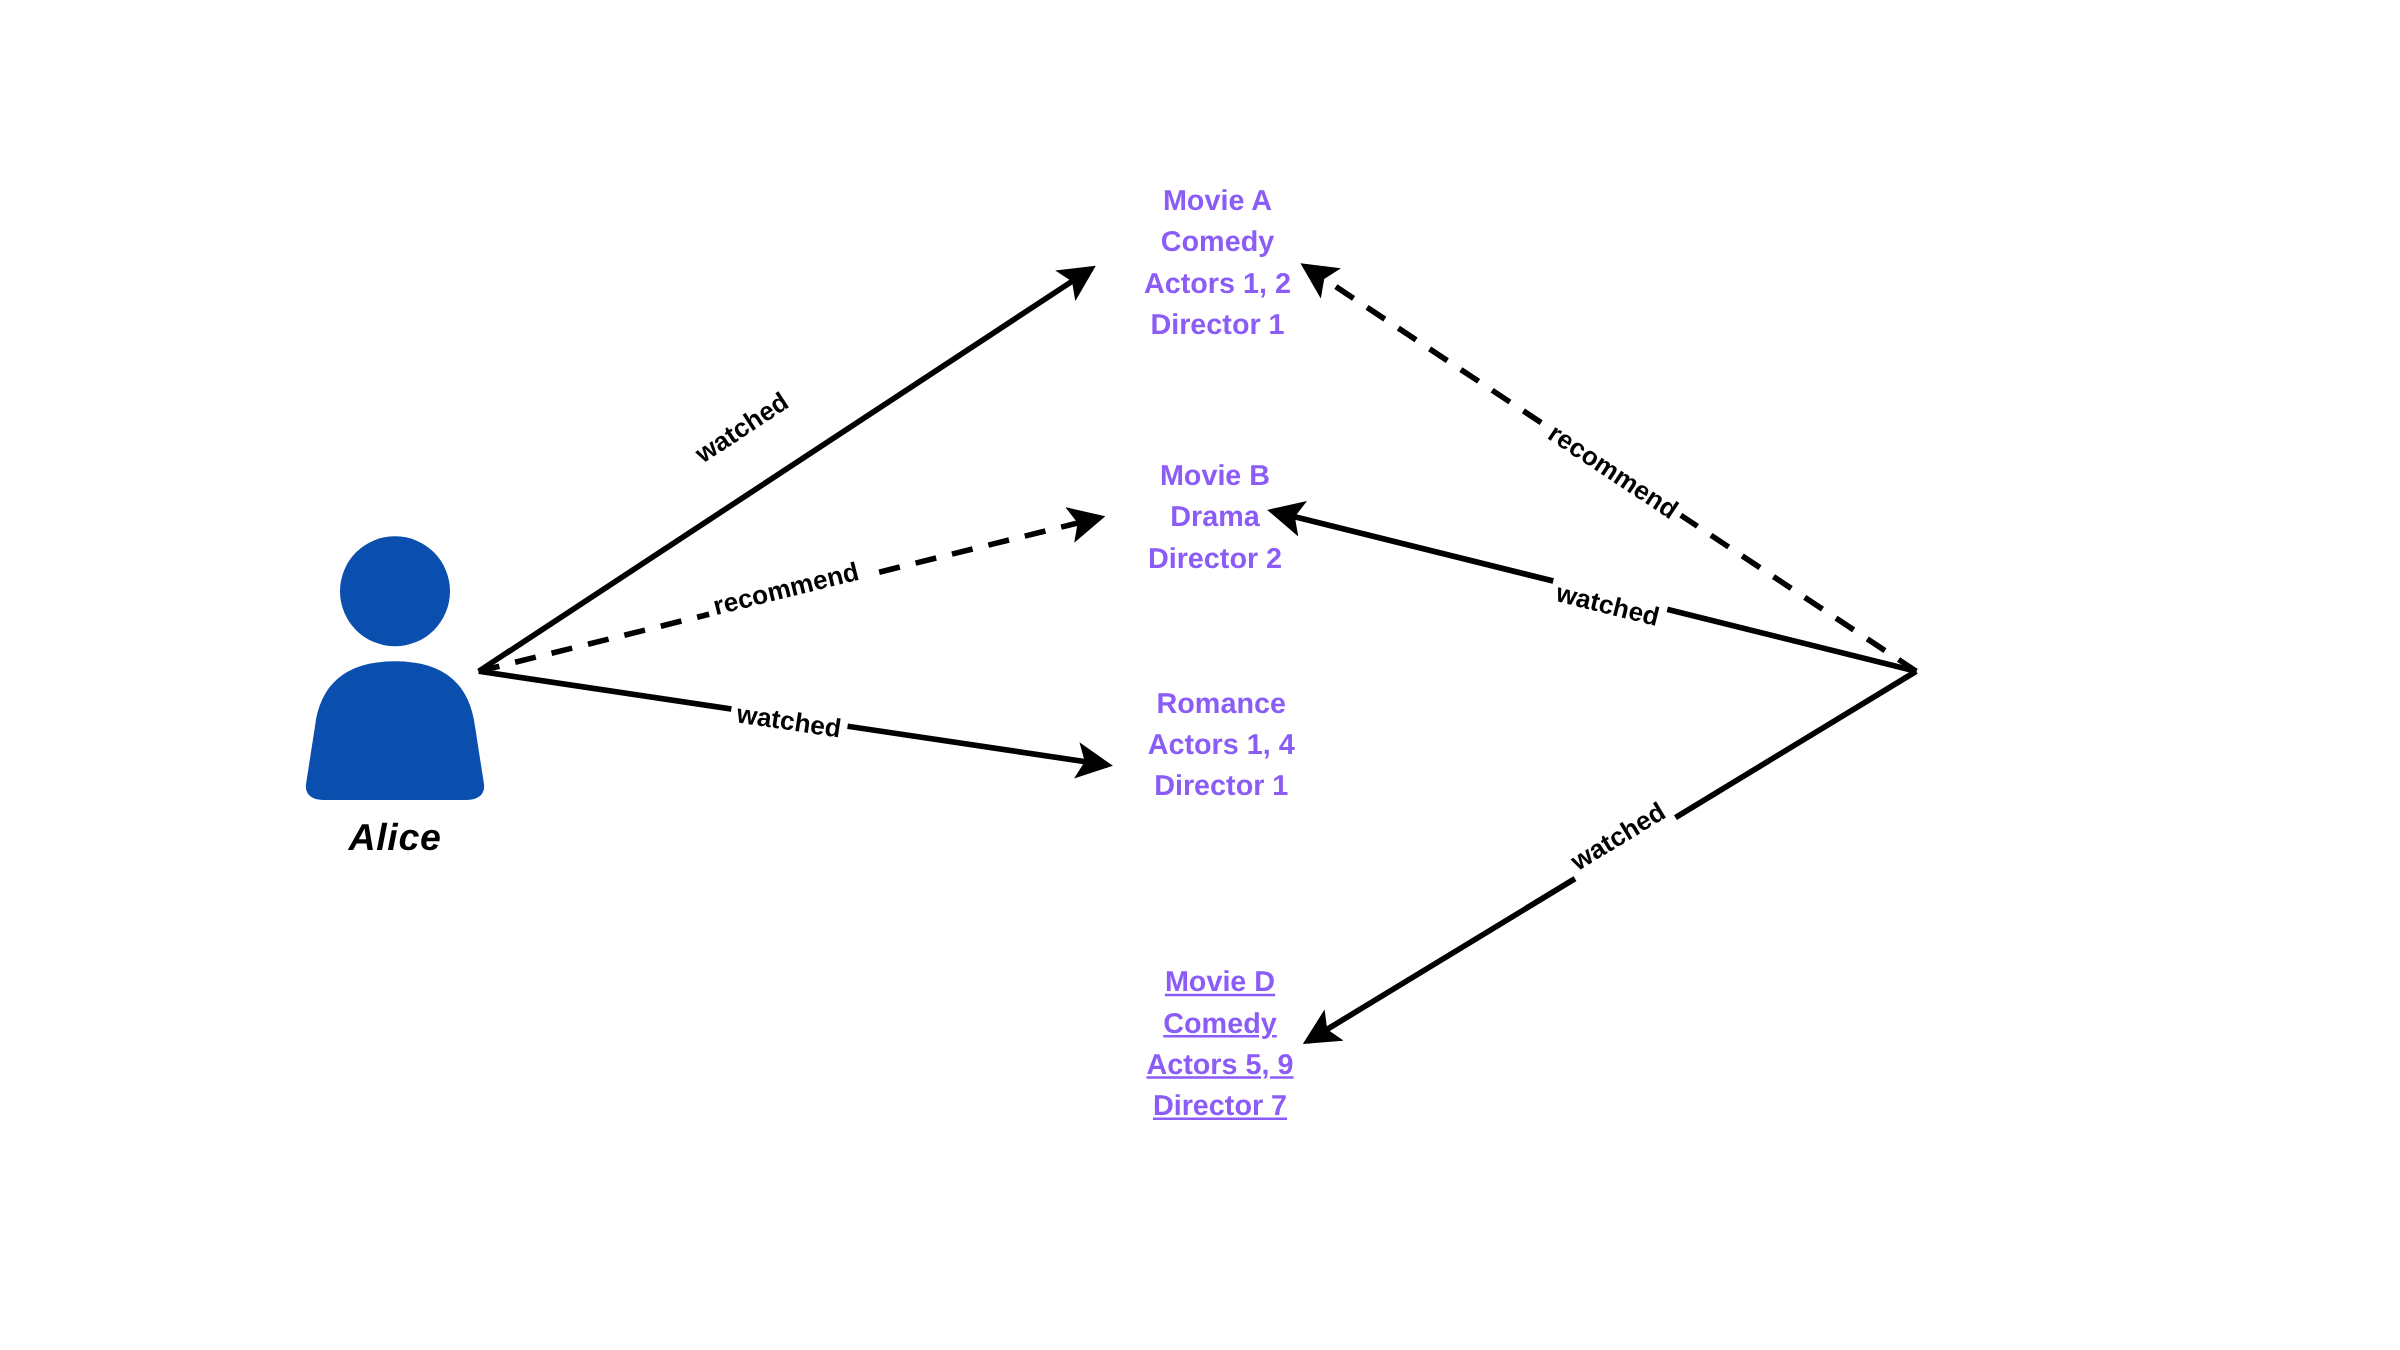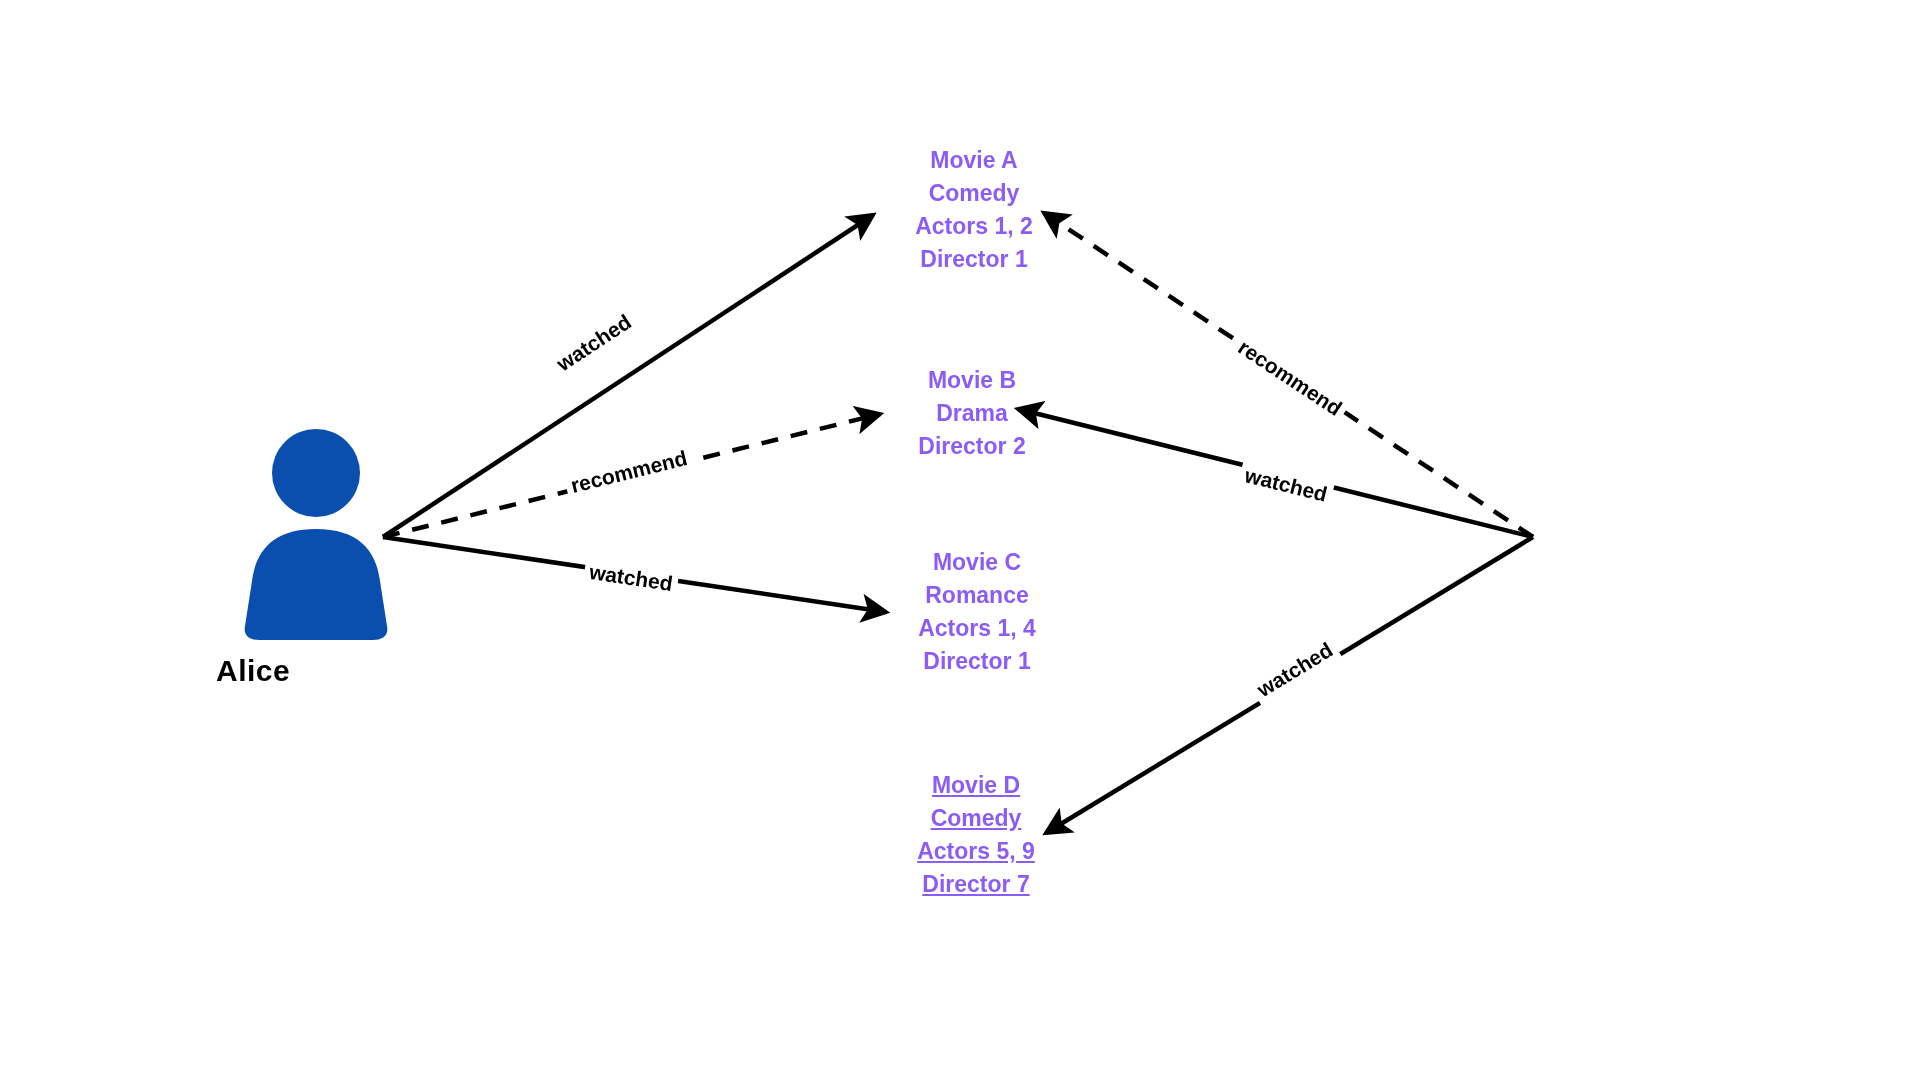--- a/index.html
+++ b/index.html
@@ -20,20 +20,22 @@
   #graph-svg {
     position: absolute;
     left: 0;
     top: 0;
     width: 1920px;
     height: 1080px;
   }
   .person {
     position: absolute;
     width: 200px;
+    text-align: center;
+    font-style: italic;
   }
   .person-icon {
     display: block;
     margin: 0 auto;
   }
   .person-label {
     display: block;
     margin-top: 14px;
     font-family: "Liberation Sans", sans-serif;
     font-size: 30px;
@@ -113,21 +115,20 @@
     <span>Director 1</span>
   </div>
 
   <div class="movie-node" style="left:822px; top:352px;margin-top:12px;">
     <span>Movie B</span>
     <span>Drama</span>
     <span>Director 2</span>
   </div>
 
   <div class="movie-node" style="left:827px; top:546px;">
-    <span>Movie C</span>
     <span>Romance</span>
     <span>Actors 1, 4</span>
     <span>Director 1</span>
   </div>
 
   <div class="movie-node" style="left:826px; top:769px;text-decoration:underline;">
     <span>Movie D</span>
     <span>Comedy</span>
     <span>Actors 5, 9</span>
     <span>Director 7</span>

